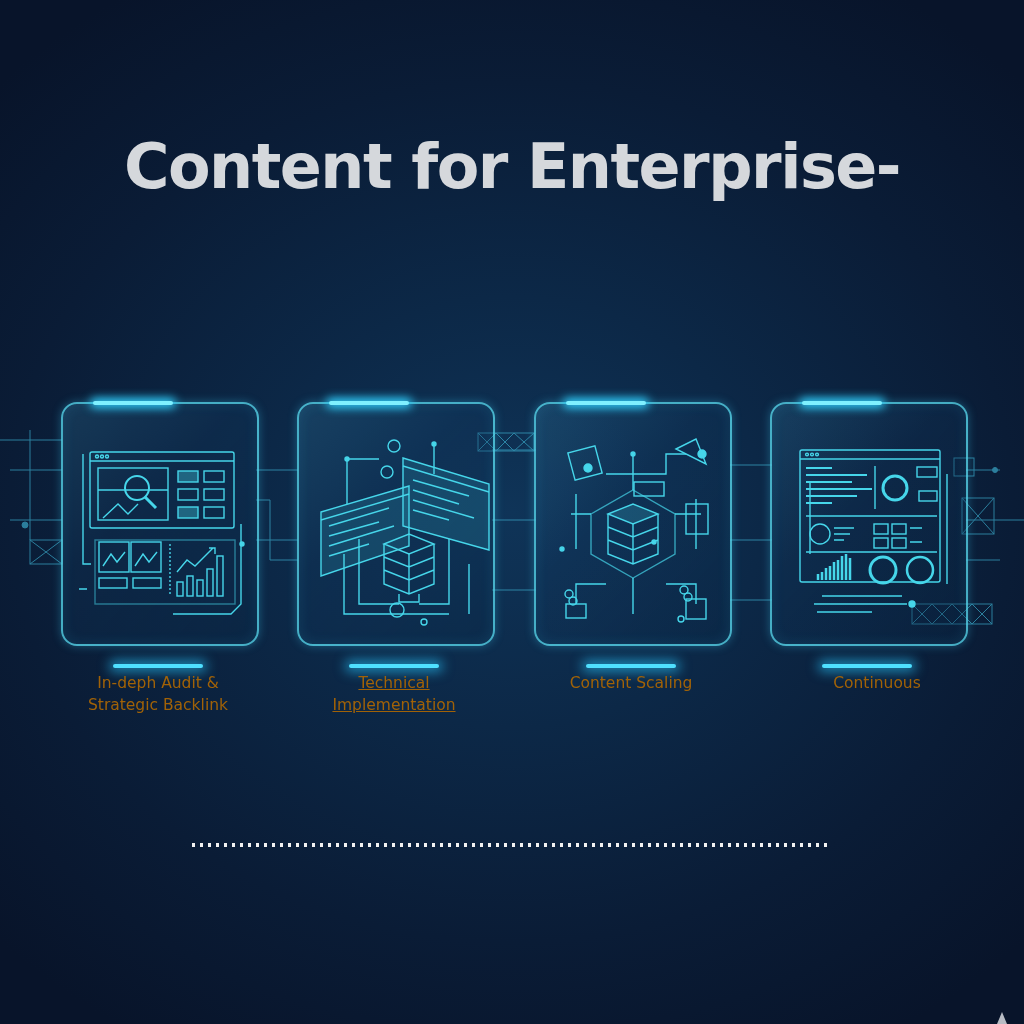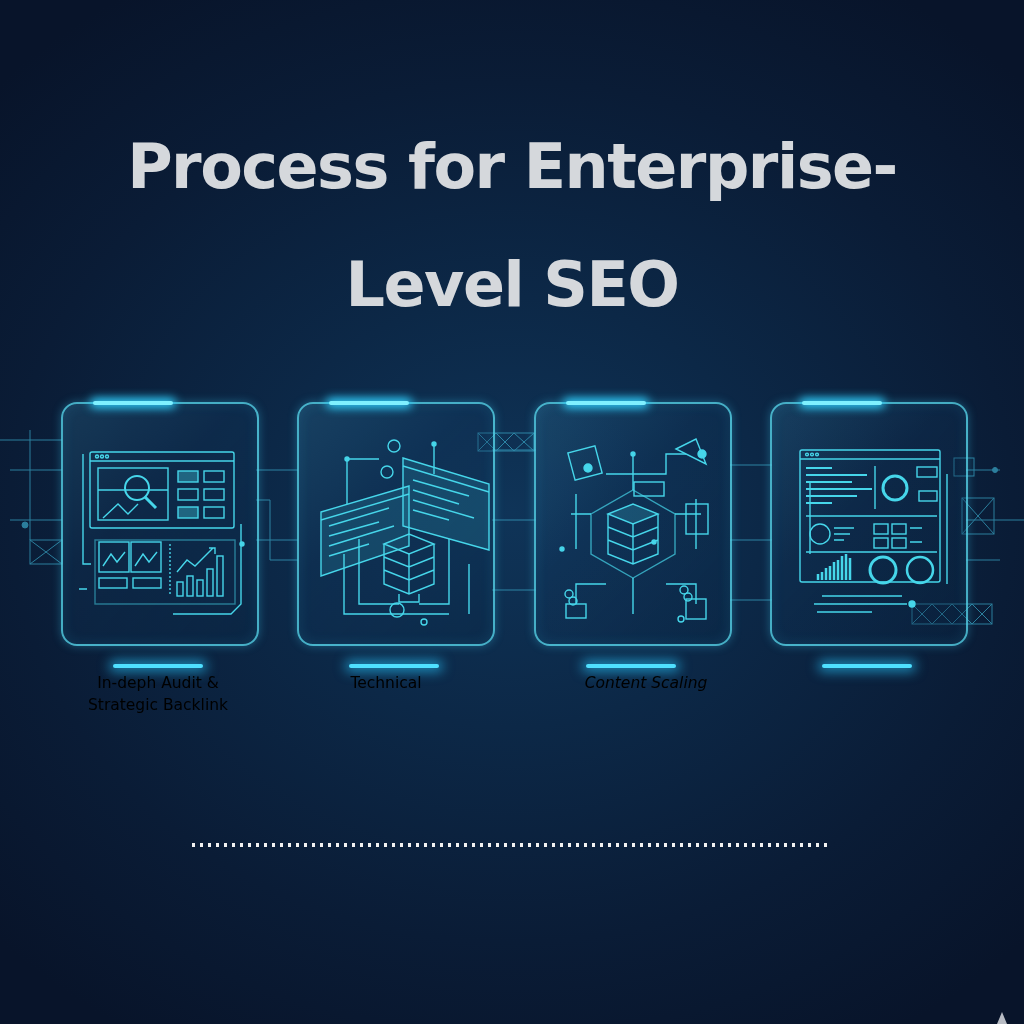--- a/index.html
+++ b/index.html
@@ -11,32 +11,31 @@
   .title span{display:block;}
   .circuit{position:absolute;left:0;top:380px;width:1024px;height:280px;}
   .panel{position:absolute;top:402px;width:194px;height:240px;border:2px solid rgba(90,220,240,0.75);
     border-radius:16px;background:linear-gradient(135deg, rgba(60,140,180,0.25) 0%, rgba(20,60,100,0.25) 40%, rgba(10,40,70,0.35) 100%);
     box-shadow:0 0 10px rgba(60,200,240,0.35), inset 0 0 14px rgba(60,200,240,0.12);}
   .panel::before{content:"";position:absolute;left:30px;top:-3px;width:80px;height:4px;border-radius:2px;
     background:#7ff0ff;box-shadow:0 0 10px 3px #2fd0ff;}
   .panel .glow-bottom{position:absolute;left:50px;bottom:-24px;width:90px;height:4px;border-radius:2px;
     background:#4fe0ff;box-shadow:0 0 12px 4px rgba(40,200,255,0.6);}
   .panel svg{position:absolute;left:0;top:0;width:194px;height:240px;}
-  .label{position:absolute;top:672px;width:240px;text-align:center;color:#000000;font-size:15.5px;line-height:22px;}
+  .label{position:absolute;top:672px;width:240px;text-align:center;color:#a16207;font-size:15.5px;line-height:22px;}
   .label span{display:block;}
   .dots{position:absolute;left:192px;top:843px;width:640px;height:4px;
     background-image:linear-gradient(90deg,#f2f2f2 0 3px, transparent 3px 100%);background-size:8px 4px;}
   .corner-mark{position:absolute;left:997px;top:1012px;width:0;height:0;border-left:5px solid transparent;border-right:5px solid transparent;border-bottom:12px solid #b8bcc4;}
 </style>
 </head>
 <body>
 
 <div class="title">
-  <span>Process for Enterprise-</span>
-  <span>Level SEO</span>
+  <span>Content for Enterprise-</span>
 </div>
 
 <svg class="circuit" viewBox="0 380 1024 280">
   <g stroke="#3aa8c8" stroke-width="1" fill="none" opacity="0.7">
     <path d="M10 470 H62 M10 520 H62 M0 440 H62 M30 430 V540"></path>
     <rect x="30" y="540" width="32" height="24"></rect>
     <path d="M30 540 L62 564 M62 540 L30 564"></path>
     <circle cx="25" cy="525" r="3" fill="#3aa8c8"></circle>
     <path d="M256 470 H298 M256 500 H270 V560 H298 M256 540 H298"></path>
     <path d="M492 450 H536 M492 520 H536 M492 590 H536"></path>
@@ -176,23 +175,25 @@
       <path d="M38 78 V150 M175 70 V180"></path>
     </g>
   </svg>
   <div class="glow-bottom"></div>
 </div>
 
 <div class="label" style="left:38px;">
   <span>In-deph Audit &amp;</span>
   <span>Strategic Backlink</span>
 </div>
-<div class="label" style="left:266px;">
+<div class="label" style="left:274px;text-decoration:underline;">
   <span>Technical</span>
+  <span>Implementation</span>
 </div>
-<div class="label" style="left:526px;font-style:italic;">
+<div class="label" style="left:511px;">
   <span>Content Scaling</span>
 </div>
 <div class="label" style="left:757px;">
+  <span>Continuous</span>
 </div>
 
 <div class="dots"></div>
 <div class="corner-mark"></div>
 
 </body></html>

